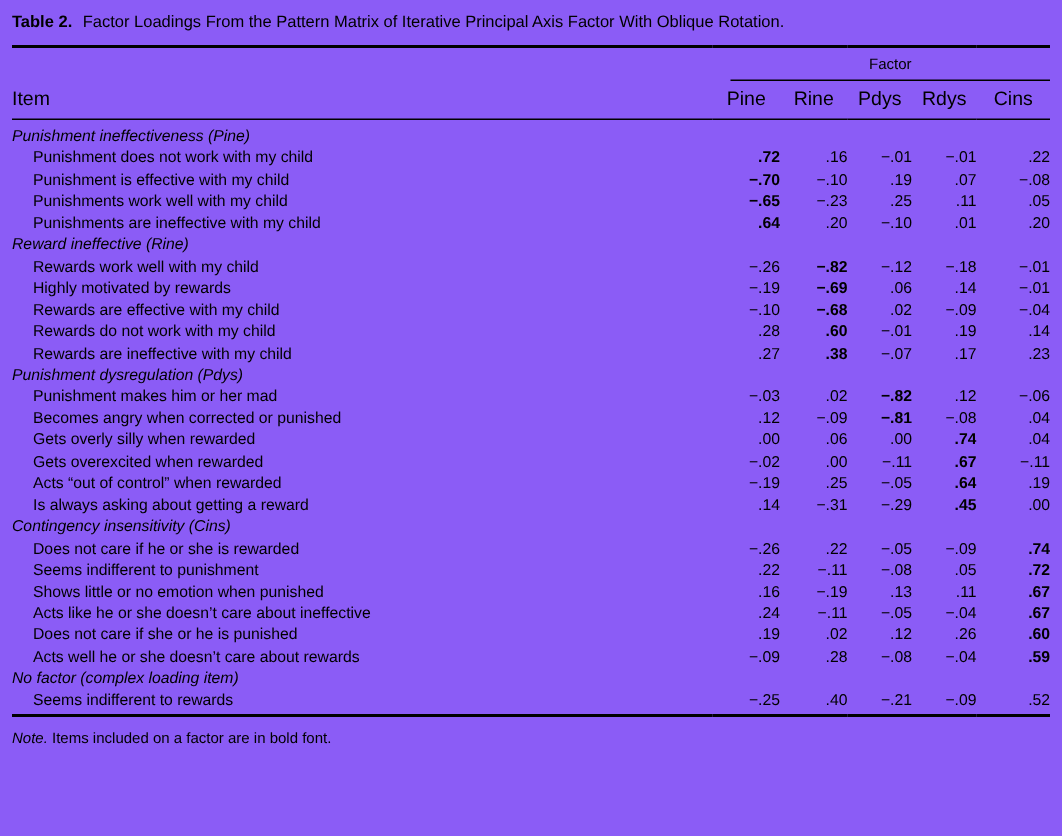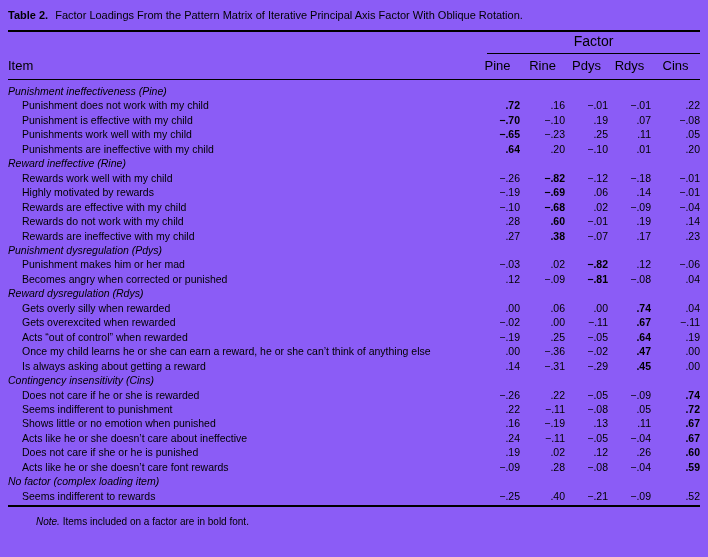--- a/index.html
+++ b/index.html
@@ -30,21 +30,21 @@
     border-bottom: 2px solid #000;
     font-size: 10.5px;
   }
   table.factor-table th { font-weight: normal; }
 
   tr.spanner-row th { height: 22px; vertical-align: bottom; padding: 0; }
   .spanner-inner {
     margin-left: 12px;
     border-bottom: 1px solid #000;
     padding-bottom: 4px;
-    font-size: 14px;
+    font-size: 10px;
   }
 
   tr.header-row th {
     vertical-align: bottom;
     padding: 4px 0 6px 0;
     border-bottom: 1px solid #000;
     font-size: 13px;
   }
   tr.header-row th.item-header { text-align: left; }
   tr.header-row th.col-header { text-align: center; }
@@ -59,21 +59,20 @@
   tbody tr:last-child td { padding-bottom: 2px; }
   td.section-label { font-style: italic; }
   td.item-label { padding-left: 14px; }
   td.value { text-align: right; }
   td.value.bold { font-weight: bold; }
 
   .note {
     margin-top: 8px;
     font-size: 10px;
     line-height: 13px;
-    margin-left: 28px;
   }
   .note .italic { font-style: italic; }
 </style>
 </head>
 <body>
 
 <div class="page">
 
   <div class="title">
     <span class="bold">Table 2.</span><span>Factor Loadings From the Pattern Matrix of Iterative Principal Axis Factor With Oblique Rotation.</span>
@@ -197,23 +196,20 @@
         </tr>
         <tr>
           <td class="item-label">Becomes angry when corrected or punished</td>
           <td class="value">.12</td>
           <td class="value">−.09</td>
           <td class="value bold">−.81</td>
           <td class="value">−.08</td>
           <td class="value">.04</td>
         </tr>
         <tr>
-          <td colspan="6" class="section-label">Reward dysregulation (Rdys)</td>
-        </tr>
-        <tr>
           <td class="item-label">Gets overly silly when rewarded</td>
           <td class="value">.00</td>
           <td class="value">.06</td>
           <td class="value">.00</td>
           <td class="value bold">.74</td>
           <td class="value">.04</td>
         </tr>
         <tr>
           <td class="item-label">Gets overexcited when rewarded</td>
           <td class="value">−.02</td>
@@ -224,28 +220,20 @@
         </tr>
         <tr>
           <td class="item-label">Acts “out of control” when rewarded</td>
           <td class="value">−.19</td>
           <td class="value">.25</td>
           <td class="value">−.05</td>
           <td class="value bold">.64</td>
           <td class="value">.19</td>
         </tr>
         <tr>
-          <td class="item-label">Once my child learns he or she can earn a reward, he or she can’t think of anything else</td>
-          <td class="value">.00</td>
-          <td class="value">−.36</td>
-          <td class="value">−.02</td>
-          <td class="value bold">.47</td>
-          <td class="value">.00</td>
-        </tr>
-        <tr>
           <td class="item-label">Is always asking about getting a reward</td>
           <td class="value">.14</td>
           <td class="value">−.31</td>
           <td class="value">−.29</td>
           <td class="value bold">.45</td>
           <td class="value">.00</td>
         </tr>
         <tr>
           <td colspan="6" class="section-label">Contingency insensitivity (Cins)</td>
         </tr>
@@ -283,21 +271,21 @@
         </tr>
         <tr>
           <td class="item-label">Does not care if she or he is punished</td>
           <td class="value">.19</td>
           <td class="value">.02</td>
           <td class="value">.12</td>
           <td class="value">.26</td>
           <td class="value bold">.60</td>
         </tr>
         <tr>
-          <td class="item-label">Acts like he or she doesn’t care font rewards</td>
+          <td class="item-label">Acts well he or she doesn’t care about rewards</td>
           <td class="value">−.09</td>
           <td class="value">.28</td>
           <td class="value">−.08</td>
           <td class="value">−.04</td>
           <td class="value bold">.59</td>
         </tr>
         <tr>
           <td colspan="6" class="section-label">No factor (complex loading item)</td>
         </tr>
         <tr>

